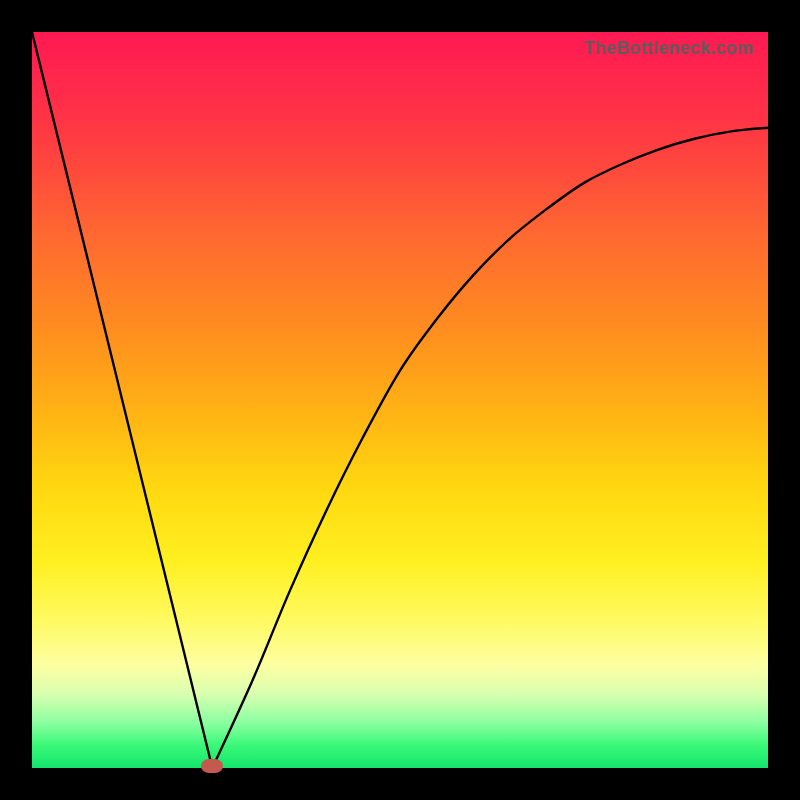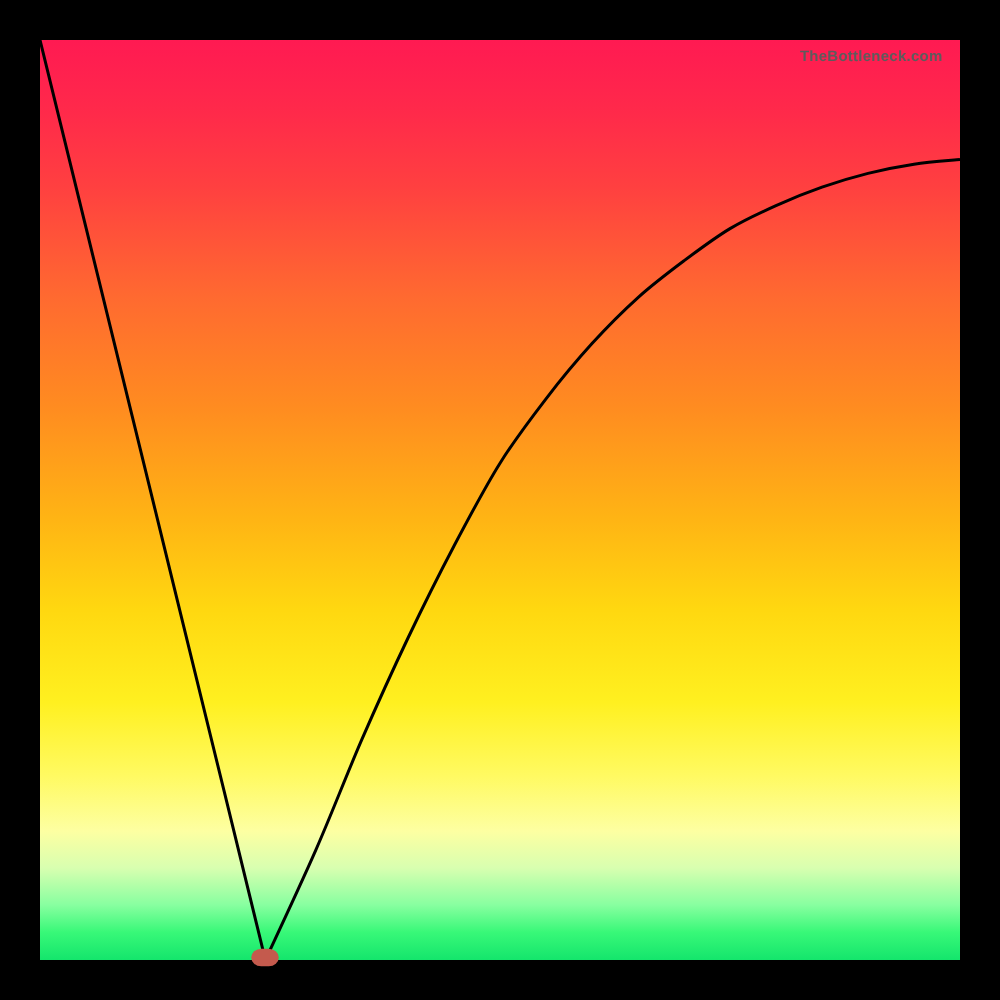--- a/index.html
+++ b/index.html
@@ -39,21 +39,21 @@
       #d8ffb0 90%,
       #88ffa0 94%,
       #38f878 97%,
       #14e56c 100%
     );
   }
   .attrib {
     position: absolute;
     top: 6px;
     right: 14px;
-    font-size: 12px;
+    font-size: 18px;
     font-weight: 600;
     color: #5c5c5c;
     letter-spacing: 0.2px;
   }
   svg.curve {
     position: absolute;
     left: 0;
     top: 0;
     width: 736px;
     height: 736px;

